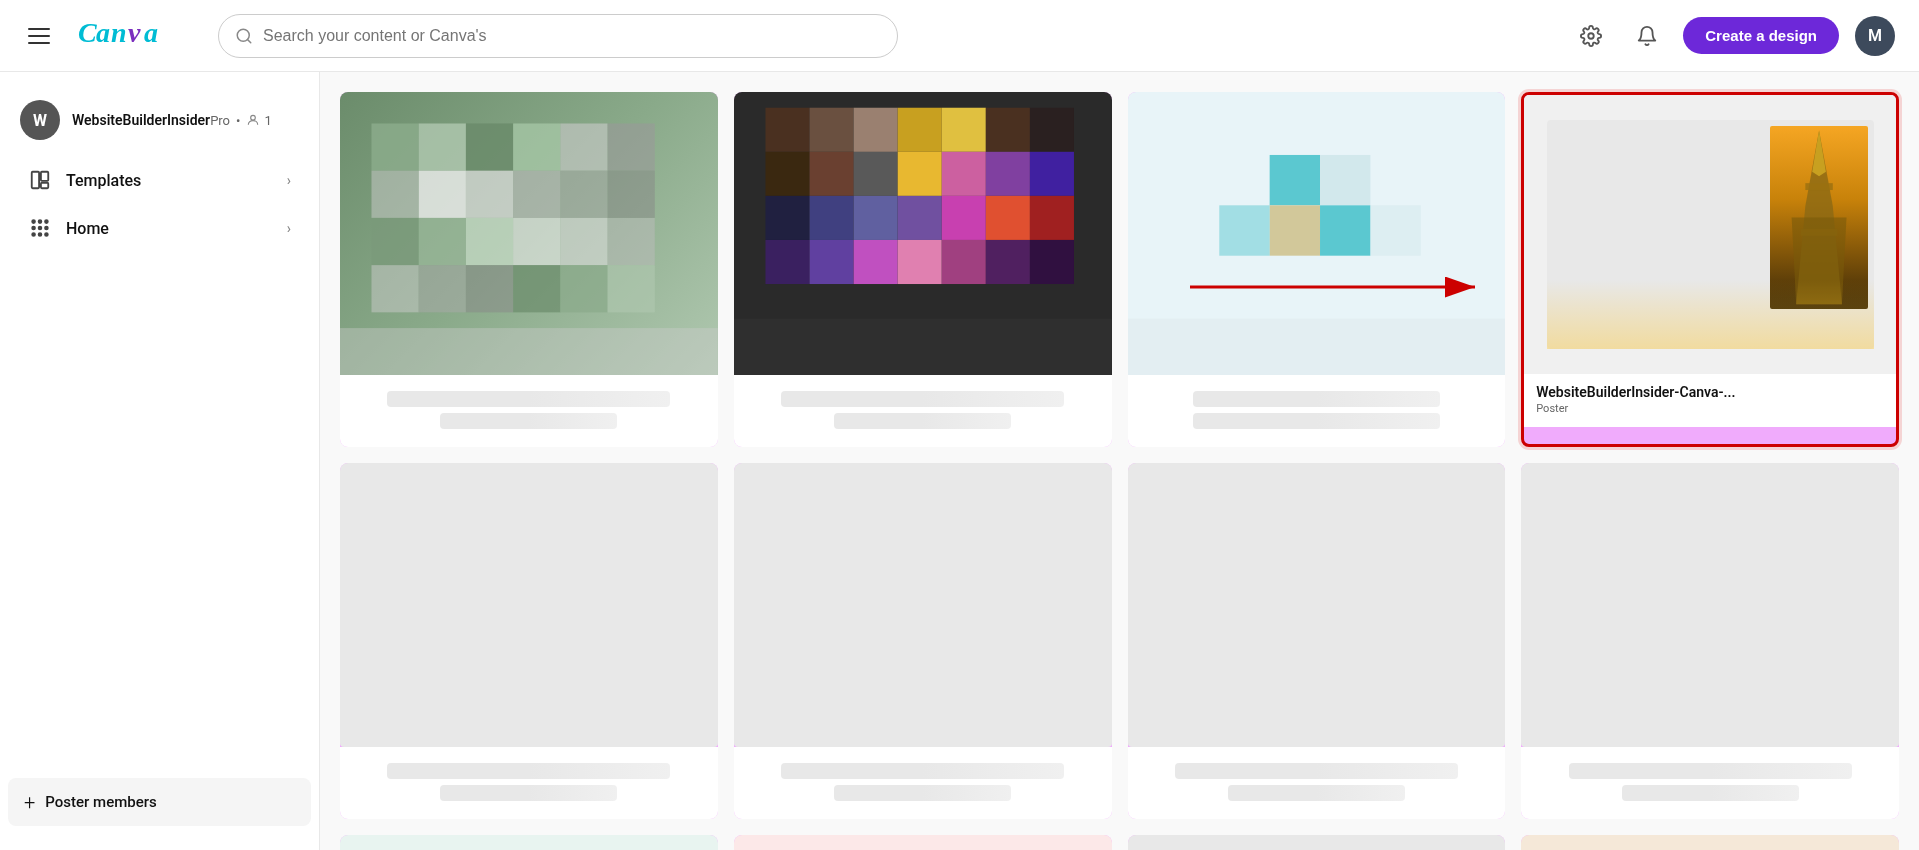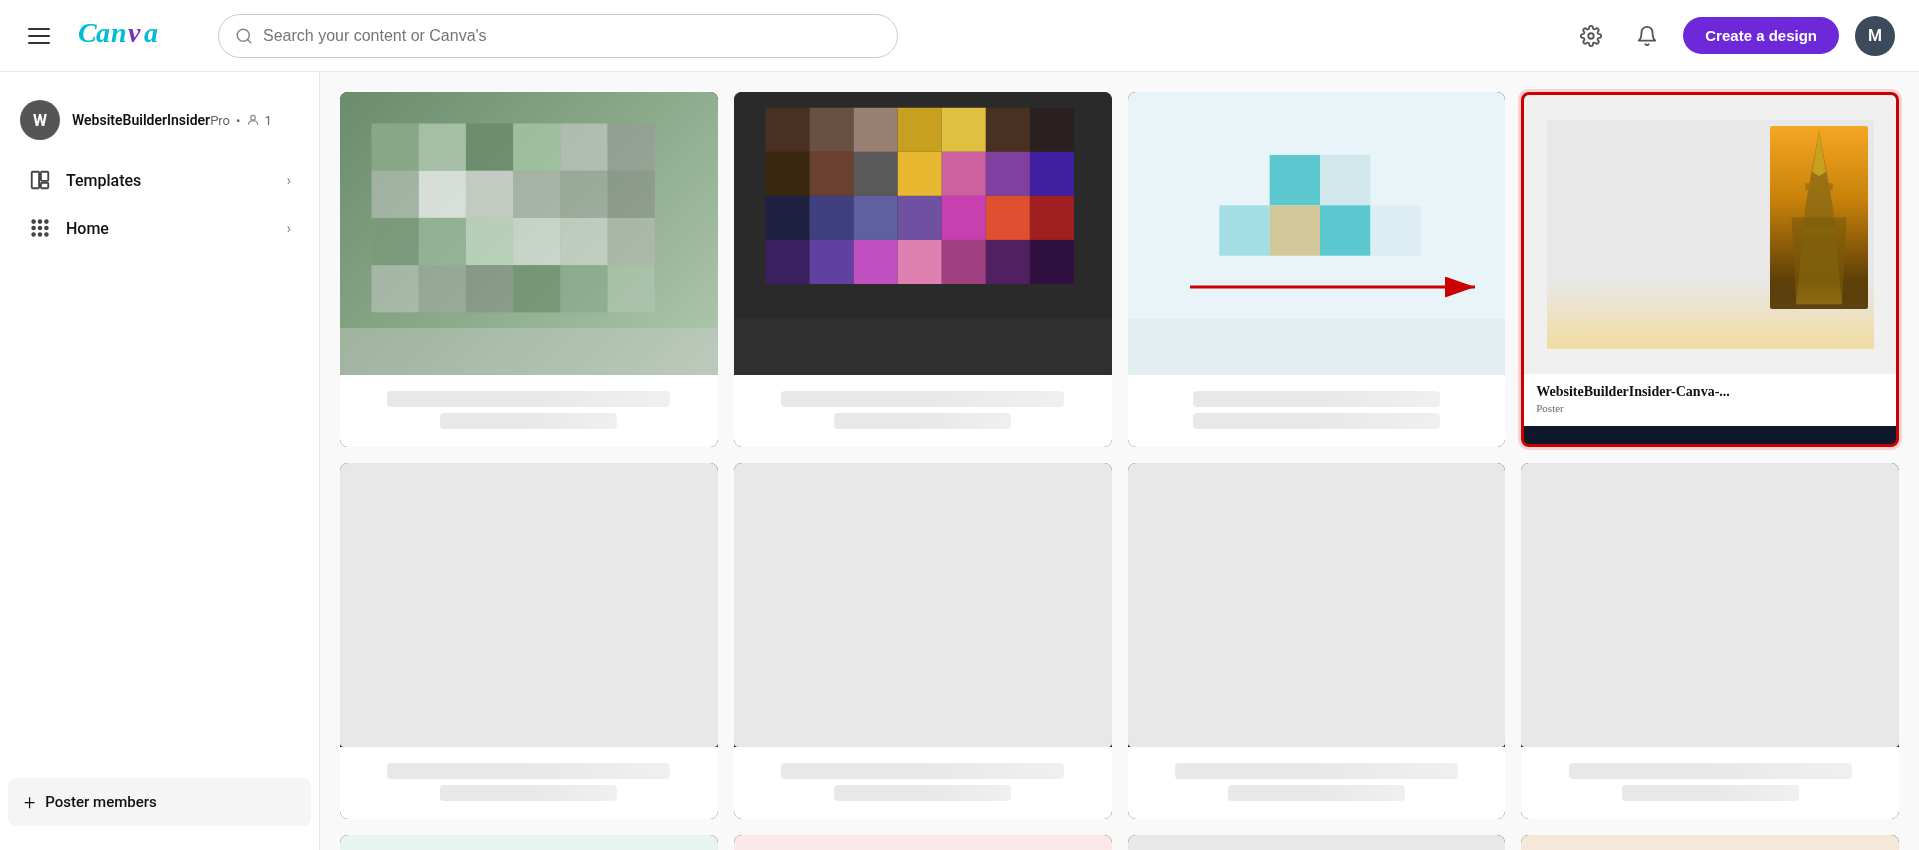--- a/index.html
+++ b/index.html
@@ -156,26 +156,25 @@
     }
 
     
     .design-grid {
       display: grid;
       grid-template-columns: repeat(4, 1fr);
       gap: 16px;
     }
 
     .design-card {
-      background: #0f172a;
+      background: #f0abfc;
       border-radius: 8px;
       overflow: hidden;
       cursor: pointer;
       transition: box-shadow 0.2s;
-      font-family: Liberation Serif, serif;
     }
     .design-card.highlighted {
       border: 3px solid #e00;
       box-shadow: 0 0 0 3px rgba(220,0,0,0.15);
     }
 
     .card-thumbnail {
       width: 100%;
       aspect-ratio: 4/3;
       background: #eee;

